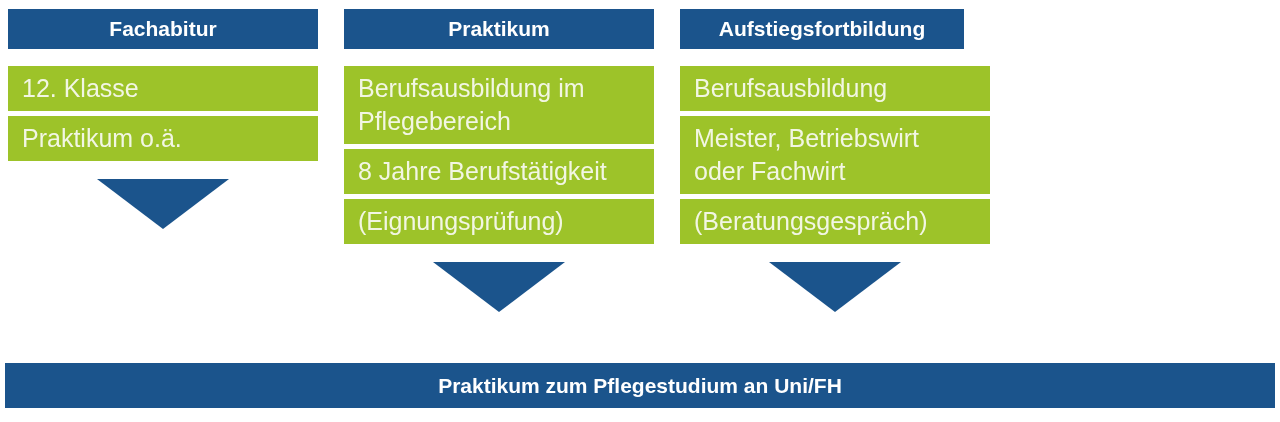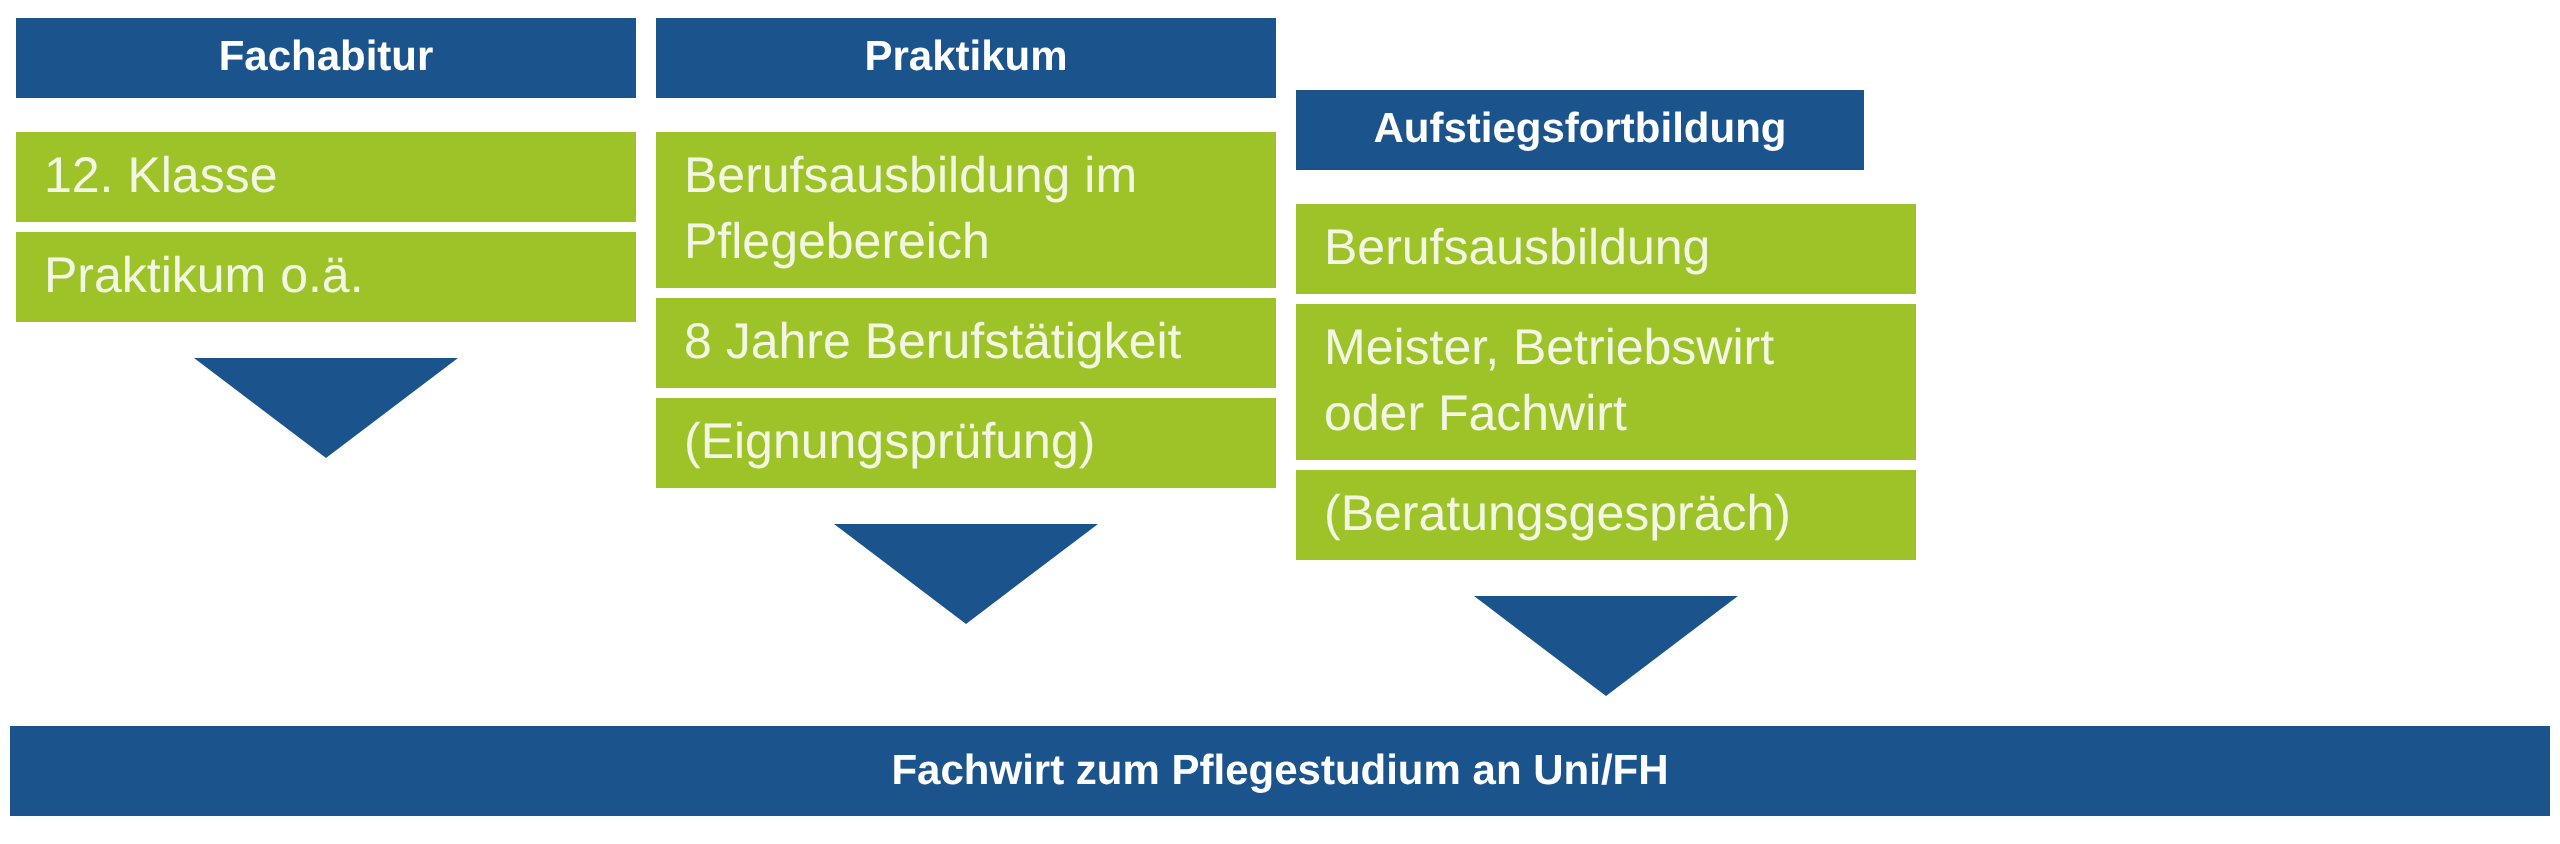--- a/index.html
+++ b/index.html
@@ -12,39 +12,40 @@
     position: relative;
     width: 1280px;
     height: 422px;
     background: #ffffff;
     overflow: hidden;
   }
   .cols {
     display: flex;
     padding-left: 8px;
     padding-top: 9px;
+    gap: 16px;
   }
   .col {
     width: 310px;
     flex: 0 0 310px;
     display: flex;
     flex-direction: column;
   }
   .col + .col { margin-left: 10px; }
   .hdr {
     height: 40px;
     line-height: 40px;
     background: var(--blue, #1b548c);
     color: var(--header_text, #ffffff);
     font-weight: bold;
     font-size: 21px;
     text-align: center;
     margin-bottom: 17px;
   }
-  .hdr.narrow { width: 284px; margin-top: 36px; }
+  .hdr.narrow { width: 284px; }
   .box {
     background: var(--green, #9dc329);
     color: var(--box_text, #f2f6e3);
     font-size: 25px;
     line-height: 33px;
     padding: 6px 14px;
     margin-bottom: 5px;
     white-space: pre-line;
   }
   .arrow {
@@ -96,14 +97,14 @@
       <div class="box">Berufsausbildung</div>
       <div class="box">Meister, Betriebswirt
 oder Fachwirt</div>
       <div class="box">(Beratungsgespräch)</div>
       <div class="arrow"></div>
     </section>
 
 
   </div>
 
-  <div class="footer-bar">Fachwirt zum Pflegestudium an Uni/FH</div>
+  <div class="footer-bar">Praktikum zum Pflegestudium an Uni/FH</div>
 </div>
 
 </body></html>

